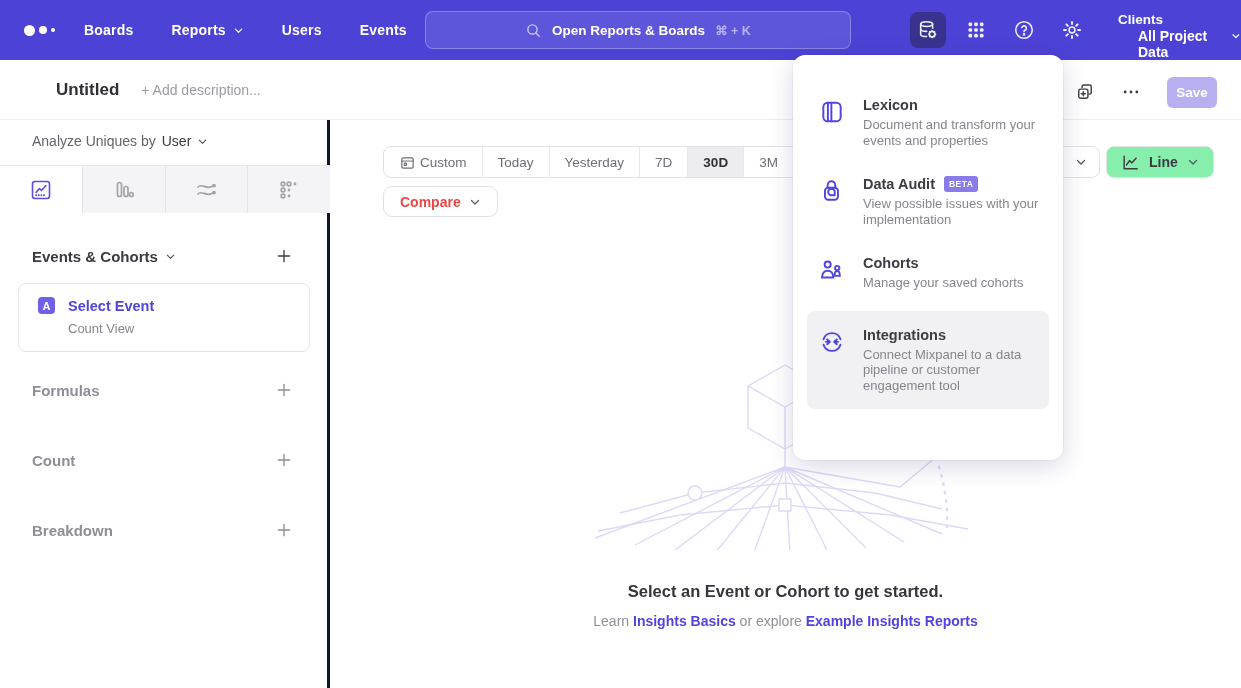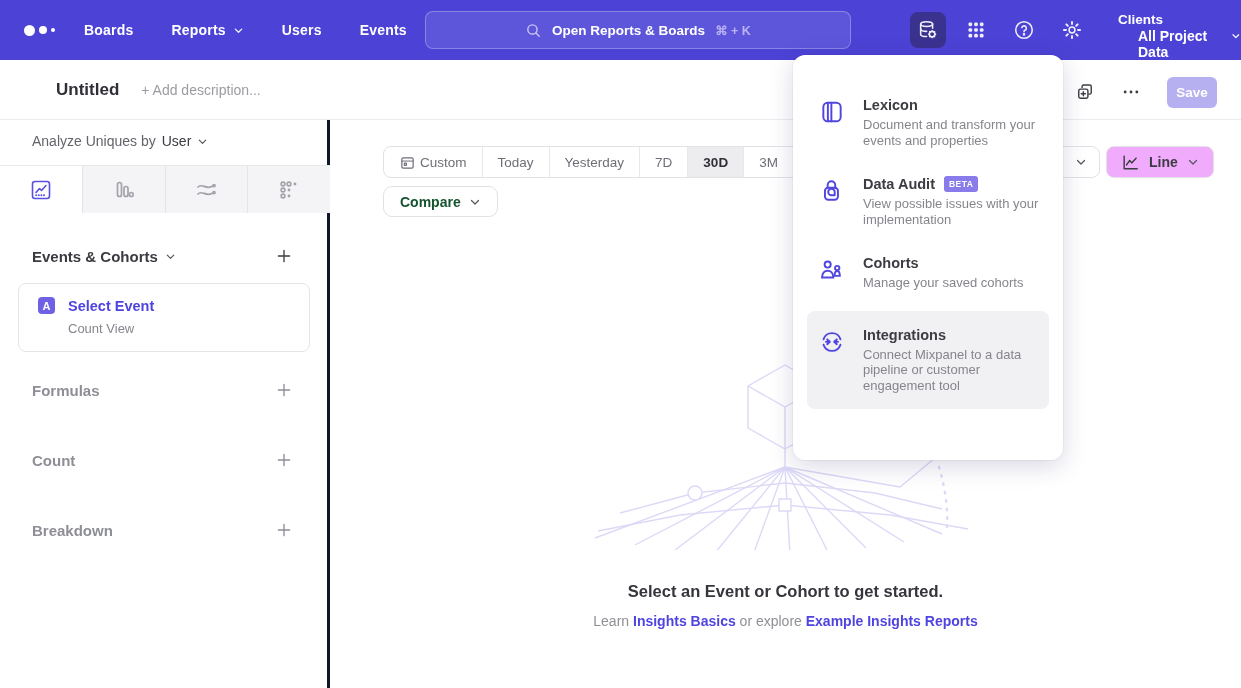--- a/index.html
+++ b/index.html
@@ -51,23 +51,23 @@
   .ec-badge { width:17px; height:17px; border-radius:4px; background:#6e61e6; color:#fff; font-size:11px; font-weight:700; display:flex; align-items:center; justify-content:center; }
   .ec-title { font-size:14.5px; font-weight:600; color:#4f44e0; }
   .ec-sub { margin:7px 0 0 49px; font-size:13px; color:#85858d; }
 
   
   .main { position:absolute; top:120px; left:330px; width:911px; height:568px; background:#fff; }
   .date-control { position:absolute; left:53px; top:26px; height:32px; display:flex; border:1px solid #e2e2e6; border-radius:8px; overflow:hidden; background:#fff; }
   .date-cell { display:flex; align-items:center; justify-content:center; padding:0 15px; font-size:13.5px; color:#6e6e76; border-right:1px solid #e8e8ea; cursor:pointer; white-space:nowrap; gap:4px; }
   .date-cell:last-child { border-right:none; }
   .date-cell.selected { background:#ededf0; color:#2f2f36; font-weight:700; }
-  .compare-btn { position:absolute; left:53px; top:66px; height:31px; padding:0 16px; display:flex; align-items:center; gap:8px; border:1px solid #e2e2e6; border-radius:9px; font-size:14px; font-weight:600; color:#14532d; background:#fff; cursor:pointer; }
+  .compare-btn { position:absolute; left:53px; top:66px; height:31px; padding:0 16px; display:flex; align-items:center; gap:8px; border:1px solid #e2e2e6; border-radius:9px; font-size:14px; font-weight:600; color:#ef4444; background:#fff; cursor:pointer; }
   .partial-btn { position:absolute; left:672px; top:26px; width:98px; height:32px; border:1px solid #e2e2e6; border-radius:8px; display:flex; align-items:center; justify-content:flex-end; padding-right:12px; color:#55555d; background:#fff; cursor:pointer; }
-  .line-btn { position:absolute; left:776px; top:26px; height:32px; padding:0 14px; display:flex; align-items:center; gap:9px; border:1px solid #e2e2e6; border-radius:8px; font-size:14px; font-weight:600; color:#3c3c43; background:#f0abfc; cursor:pointer; }
+  .line-btn { position:absolute; left:776px; top:26px; height:32px; padding:0 14px; display:flex; align-items:center; gap:9px; border:1px solid #e2e2e6; border-radius:8px; font-size:14px; font-weight:600; color:#3c3c43; background:#86efac; cursor:pointer; }
   .line-btn .chev{ color:#55555d; display:flex; }
 
   
   .wireframe { position:absolute; left:260px; top:235px; }
   .empty-title { position:absolute; left:0; top:462px; width:911px; text-align:center; font-size:16.5px; font-weight:700; color:#35353c; }
   .empty-links { position:absolute; left:0; top:493px; width:911px; text-align:center; font-size:14px; color:#8f8f96; }
   .empty-links a { color:#4f44e0; font-weight:700; text-decoration:none; cursor:pointer; }
 
   
   .data-menu { position:absolute; left:793px; top:55px; width:270px; height:405px; background:#fff; border-radius:12px; box-shadow:0 6px 24px rgba(40,35,100,.18), 0 0 0 1px rgba(40,35,100,.04); z-index:10; padding-top:28px; }

